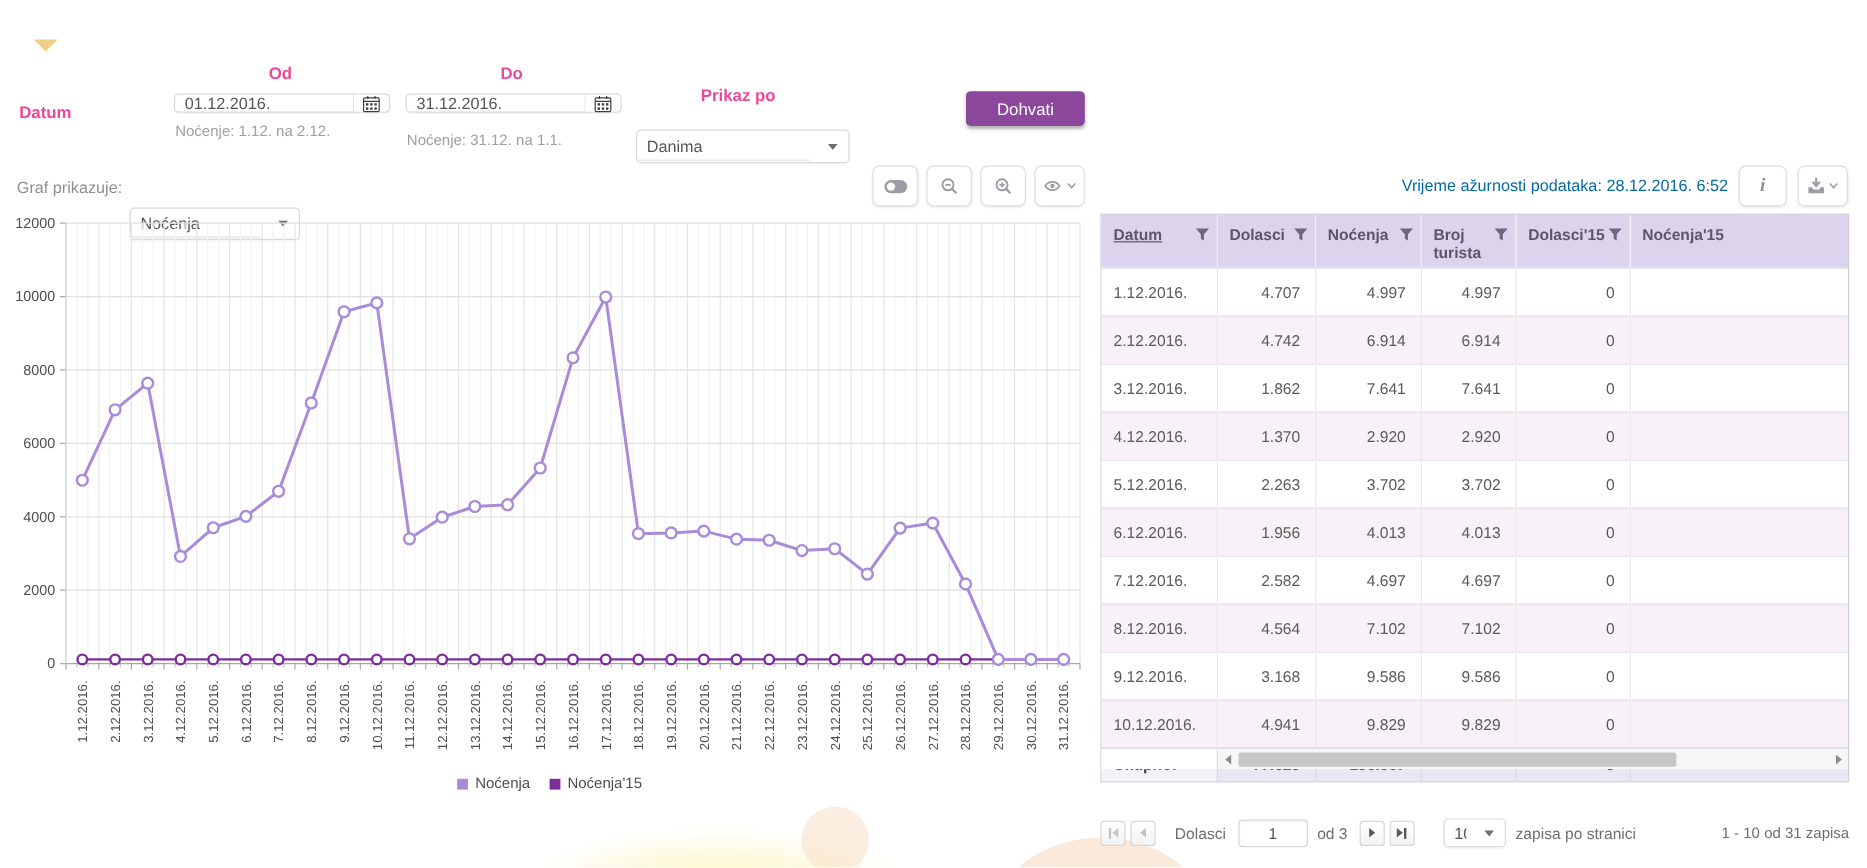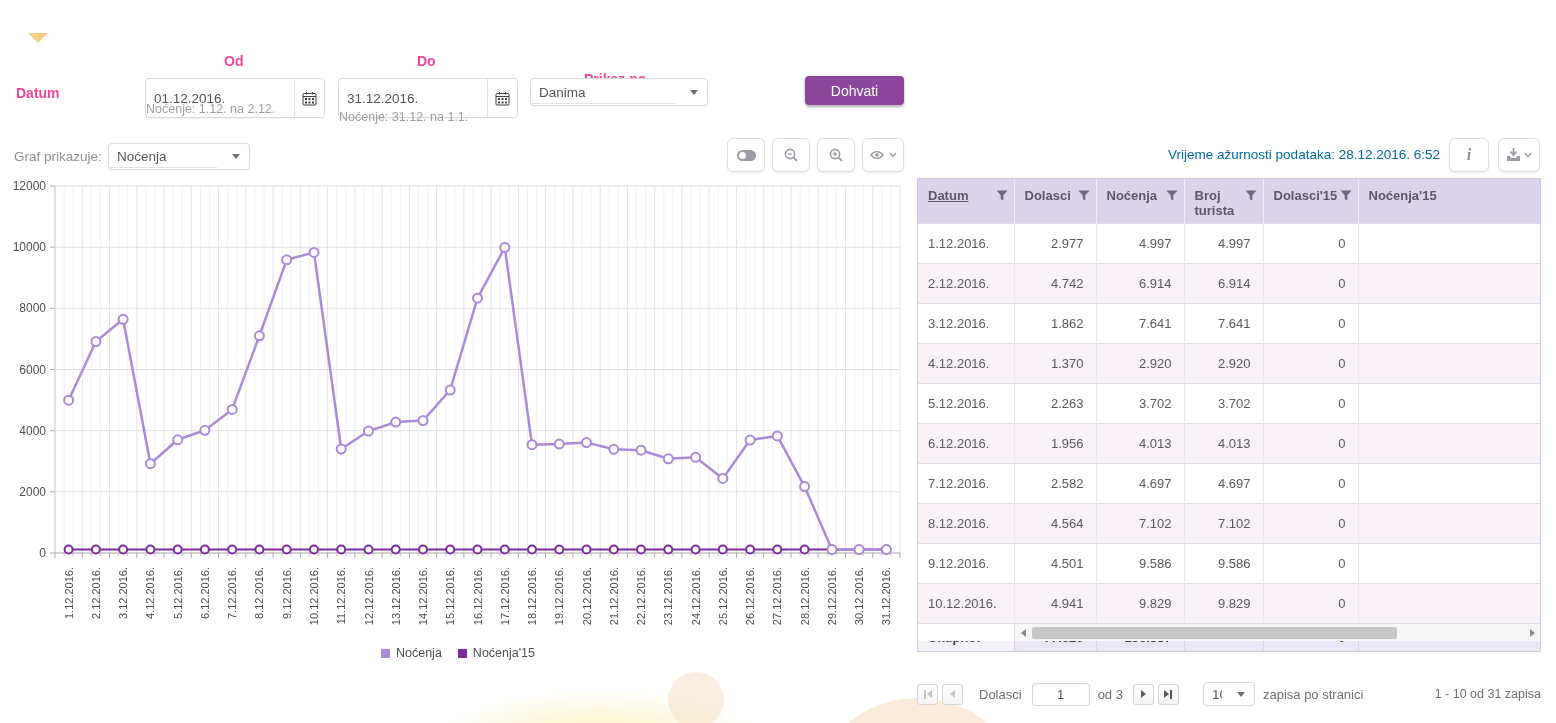--- a/index.html
+++ b/index.html
@@ -21,31 +21,31 @@
   .tab-arrow { left:28px; top:33px; width:0; height:0; border-left:10px solid transparent; border-right:10px solid transparent; border-top:10px solid #F2CD88; }
 
   
   .plabel { color:#ec4899; font-weight:bold; font-size:14px; }
   .lab-od { left:224px; top:53px; }
   .lab-do { left:417px; top:53px; }
   .lab-prikaz { left:584px; top:71px;text-align:right; }
   .lab-datum { left:16px; top:85px; }
 
   
-  .field { height:40px; background:#fff; border:1px solid #D9D9D9; border-radius:4px; display:flex; align-items:stretch; box-shadow:0 1px 1px rgba(0,0,0,0.04); }
+  .field { height:16px; background:#fff; border:1px solid #D9D9D9; border-radius:4px; display:flex; align-items:stretch; box-shadow:0 1px 1px rgba(0,0,0,0.04); }
   .field input { border:none; outline:none; flex:1; font-family:inherit; font-size:13.5px; color:#555; padding:0 8px; background:transparent; min-width:0; }
   .cal-btn { width:30px; border-left:1px solid #E2E2E2; display:flex; align-items:center; justify-content:center; cursor:pointer; background:#fff; border-radius:0 4px 4px 0; }
   .f-od { left:145px; top:78px; width:180px; }
   .f-do { left:338px; top:78px; width:180px; }
 
   .hint { font-size:12.5px; color:#9E9E9E; }
   .hint-od { left:146px; top:102px; }
   .hint-do { left:339px; top:110px; }
 
-  .select { height:28px; background:#fff; border:1px solid #D9D9D9; border-radius:4px; display:flex; align-items:center; box-shadow:0 1px 1px rgba(0,0,0,0.04); cursor:pointer; }
+  .select { height:28px; background:#fff; border:1px solid #D9D9D9; border-radius:4px; display:flex; align-items:center; box-shadow:0 1px 1px rgba(0,0,0,0.04); cursor:pointer;margin-top:30px; }
   .select .txt { flex:1; font-size:13.5px; color:#555; padding:4px 0 3px 8px; margin-right:6px; border-bottom:1px solid #E3E3E3; white-space:nowrap; overflow:hidden; }
   .select .arr { width:26px; display:flex; align-items:center; justify-content:center; }
   .caret { width:0; height:0; border-left:4px solid transparent; border-right:4px solid transparent; border-top:5px solid #6E6E6E; }
   .sel-prikaz { left:530px; top:78px; width:178px; }
   .sel-graf { left:108px; top:143px; width:142px; height:27px; }
 
   .btn-dohvati { left:805px; top:76px; width:99px; height:29px; background:#8A479B; color:#fff; border:none; border-radius:4px;
     font-family:inherit; font-size:14px; cursor:pointer; box-shadow:0 2px 3px rgba(0,0,0,.3); }
 
   .graf-label { left:14px; top:149px; font-size:13.5px; color:#8F8F8F; }
@@ -583,21 +583,21 @@
           <th><span>Dolasci'15</span>
             <svg class="funnel" width="12" height="12" viewBox="0 0 12 12">
                 <path d="M0.5 0.5 H11.5 L7.3 5.2 V10.5 L4.7 9 V5.2 Z" fill="#6F6583"></path>
               </svg></th>
           <th><span>Noćenja'15</span></th>
         </tr>
       </thead>
       <tbody id="rows">
           <tr>
             <td>1.12.2016.</td>
-            <td class="num">2.977</td>
+            <td class="num">4.707</td>
             <td class="num">4.997</td>
             <td class="num">4.997</td>
             <td class="num">0</td>
             <td class="num"></td>
           </tr>
           <tr class="alt">
             <td>2.12.2016.</td>
             <td class="num">4.742</td>
             <td class="num">6.914</td>
             <td class="num">6.914</td>
@@ -647,21 +647,21 @@
           <tr class="alt">
             <td>8.12.2016.</td>
             <td class="num">4.564</td>
             <td class="num">7.102</td>
             <td class="num">7.102</td>
             <td class="num">0</td>
             <td class="num"></td>
           </tr>
           <tr>
             <td>9.12.2016.</td>
-            <td class="num">4.501</td>
+            <td class="num">3.168</td>
             <td class="num">9.586</td>
             <td class="num">9.586</td>
             <td class="num">0</td>
             <td class="num"></td>
           </tr>
           <tr class="alt">
             <td>10.12.2016.</td>
             <td class="num">4.941</td>
             <td class="num">9.829</td>
             <td class="num">9.829</td>

